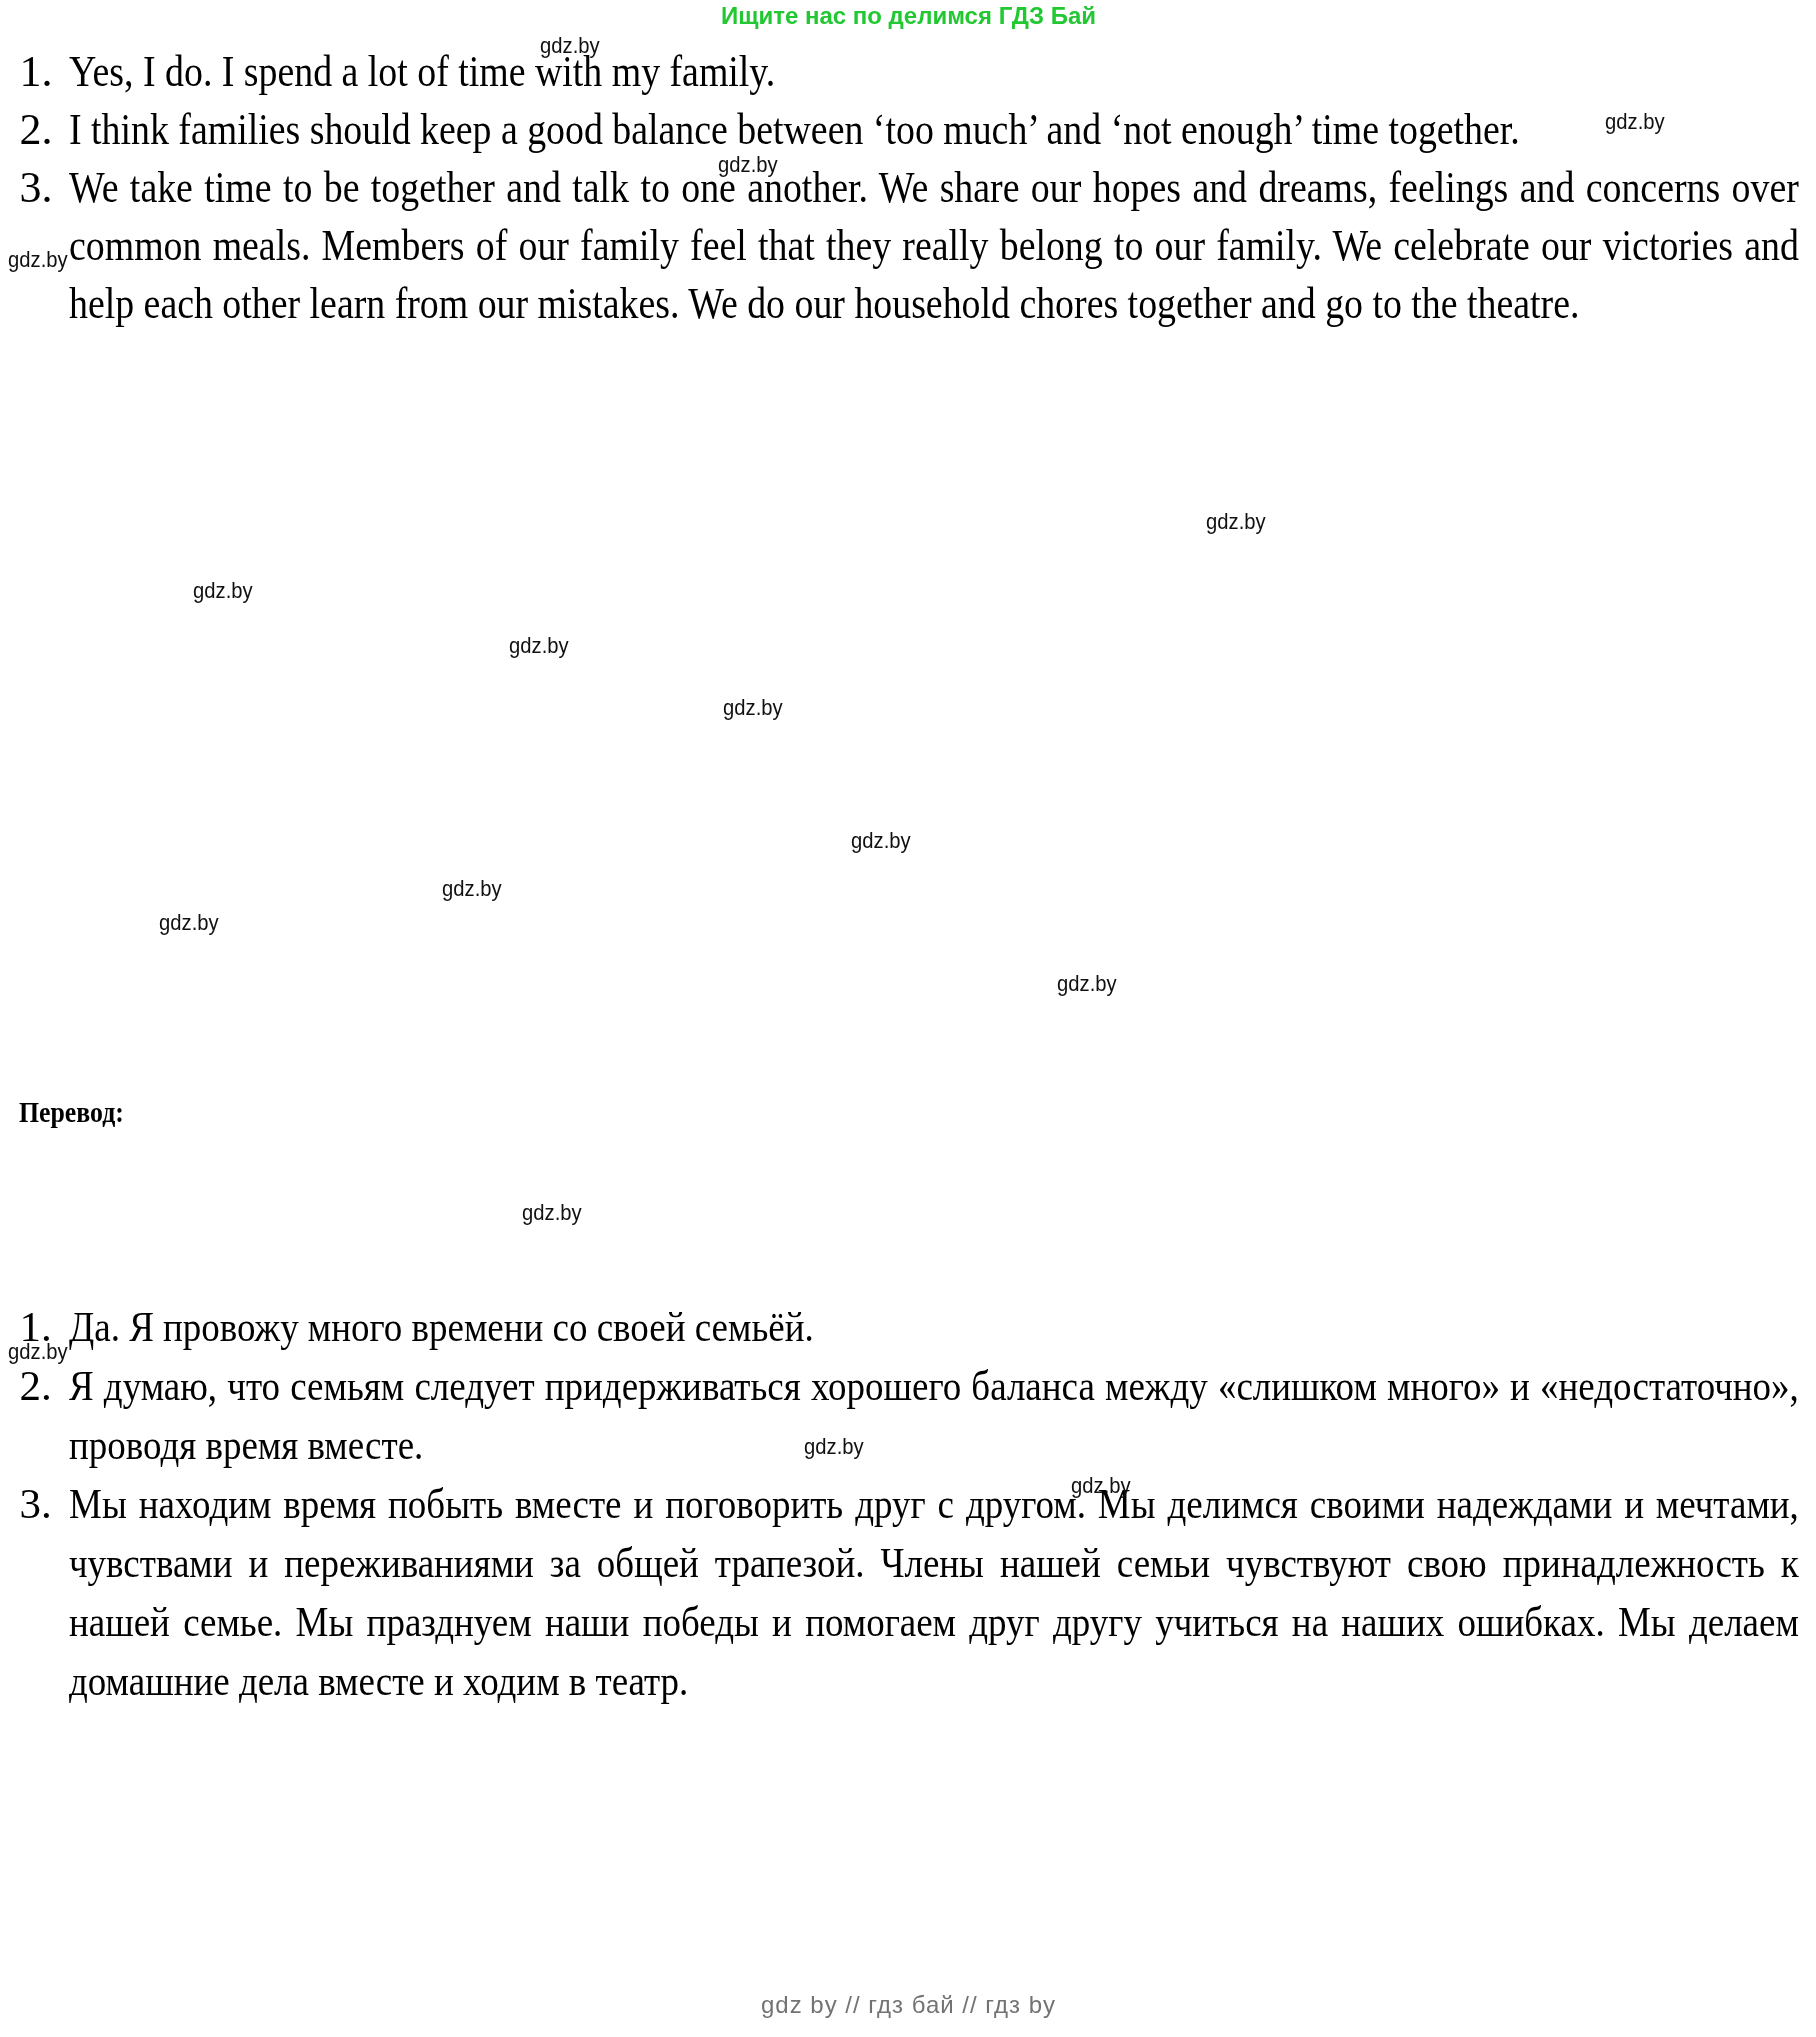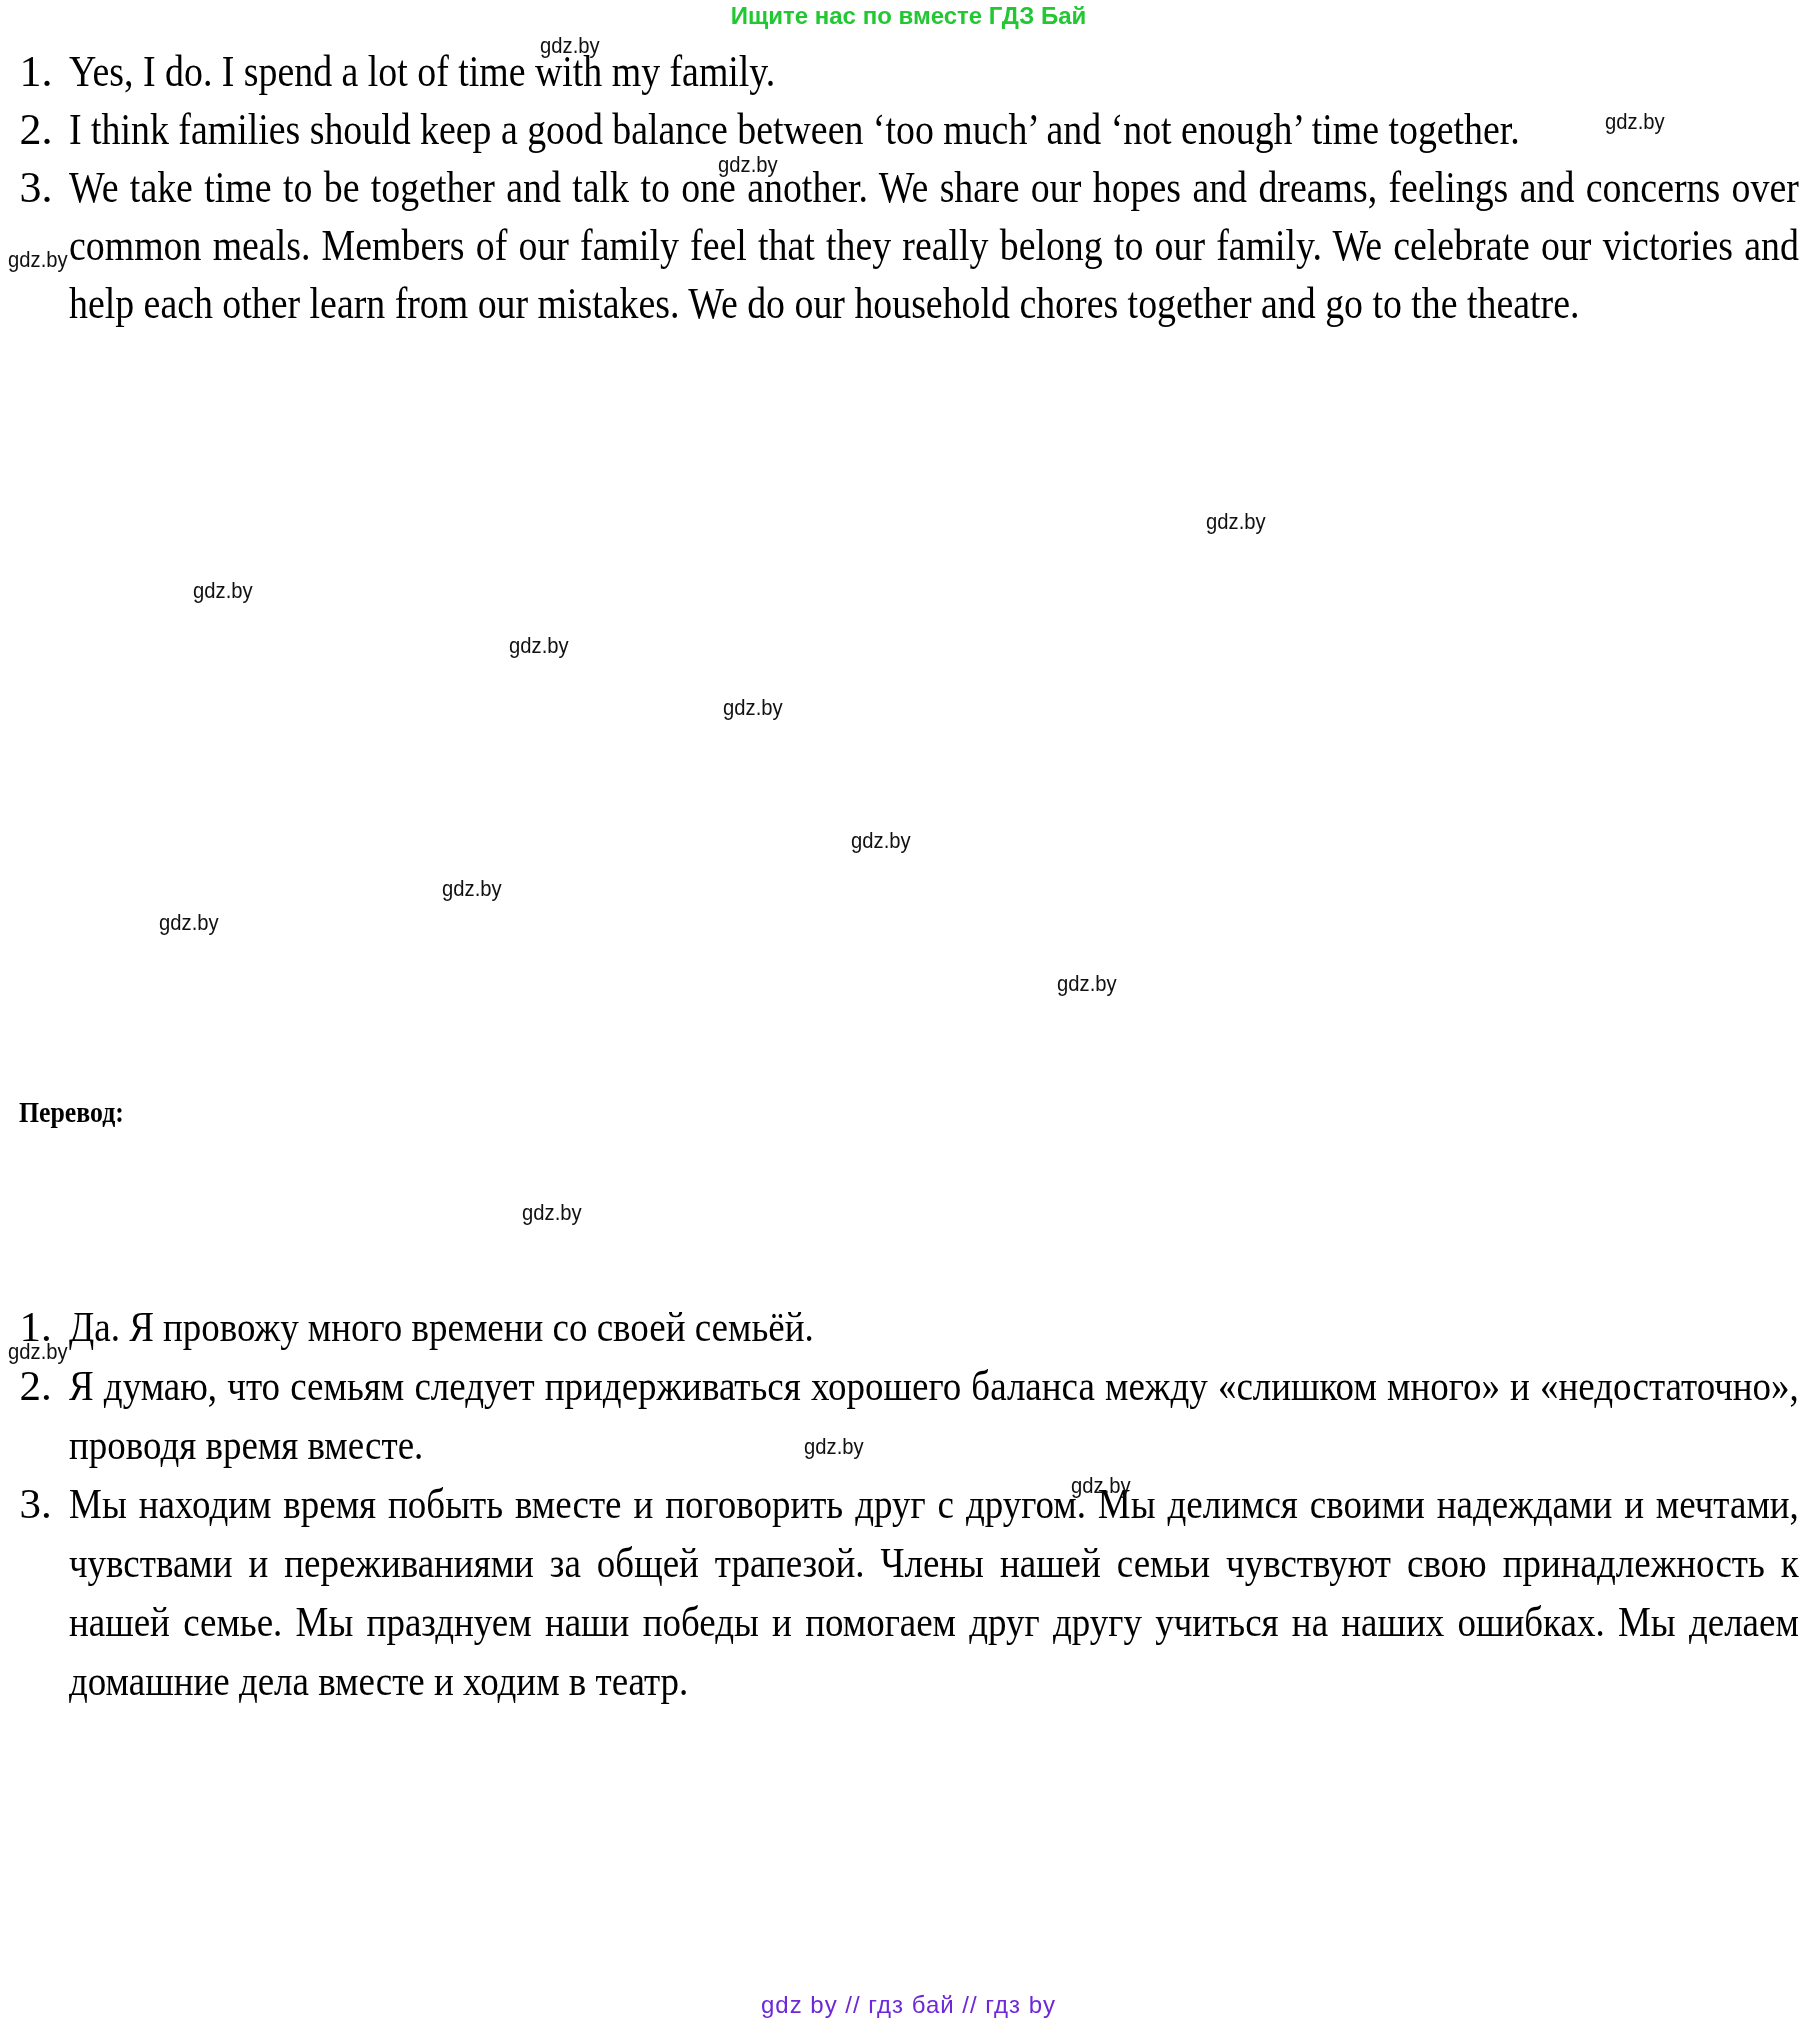--- a/index.html
+++ b/index.html
@@ -108,21 +108,21 @@
   
   .footer-line {
     position: absolute;
     top: 1991px;
     left: 0;
     width: 1817px;
     text-align: center;
     font-family: "Liberation Sans", "DejaVu Sans", sans-serif;
     font-size: 24px;
     font-weight: 400;
-    color: #6d28d9;
+    color: #737373;
     white-space: nowrap;
     letter-spacing: 1px;
   }
 
   
   .watermark {
     position: absolute;
     font-family: "Liberation Sans", "DejaVu Sans", sans-serif;
     font-size: 22px;
     font-weight: 400;
@@ -130,21 +130,21 @@
     white-space: nowrap;
     transform: scaleX(0.92);
     transform-origin: left top;
   }
 </style>
 </head>
 <body>
 
 <div id="page">
 
-  <div class="promo-banner">Ищите нас по вместе ГДЗ Бай</div>
+  <div class="promo-banner">Ищите нас по делимся ГДЗ Бай</div>
 
   <ol class="qa-list" id="english-block">
     <li class="qa-item single">
       <span class="marker">1.</span>
       <span class="body">Yes, I do. I spend a lot of time with my family.</span>
     </li>
     <li class="qa-item">
       <span class="marker">2.</span>
       <span class="body">I think families should keep a good balance between ‘too much’ and ‘not enough’ time together.</span>
     </li>

